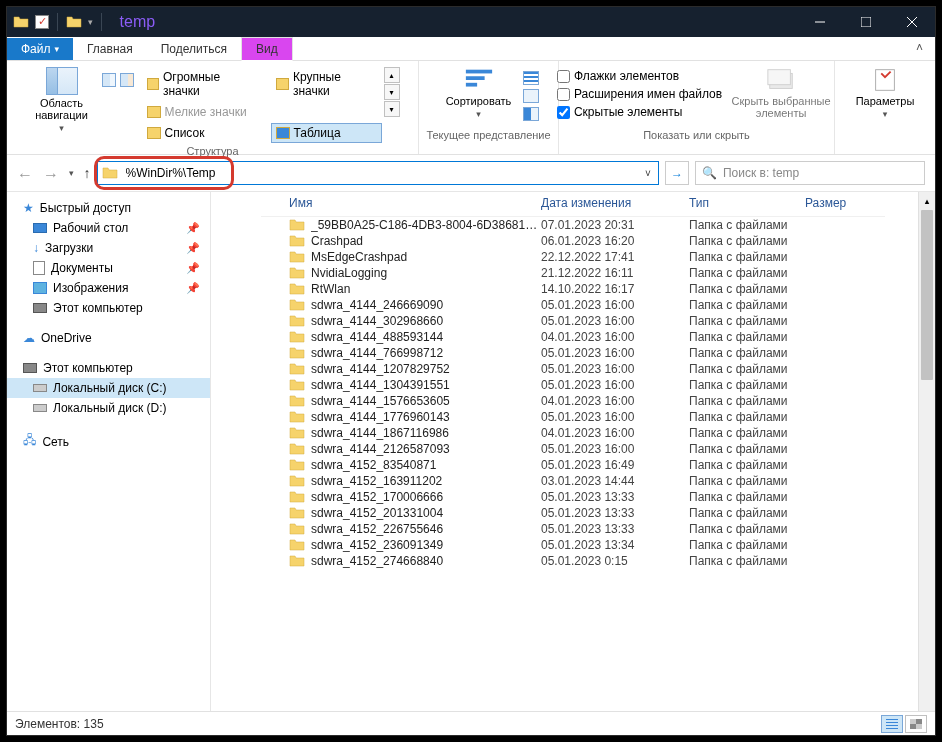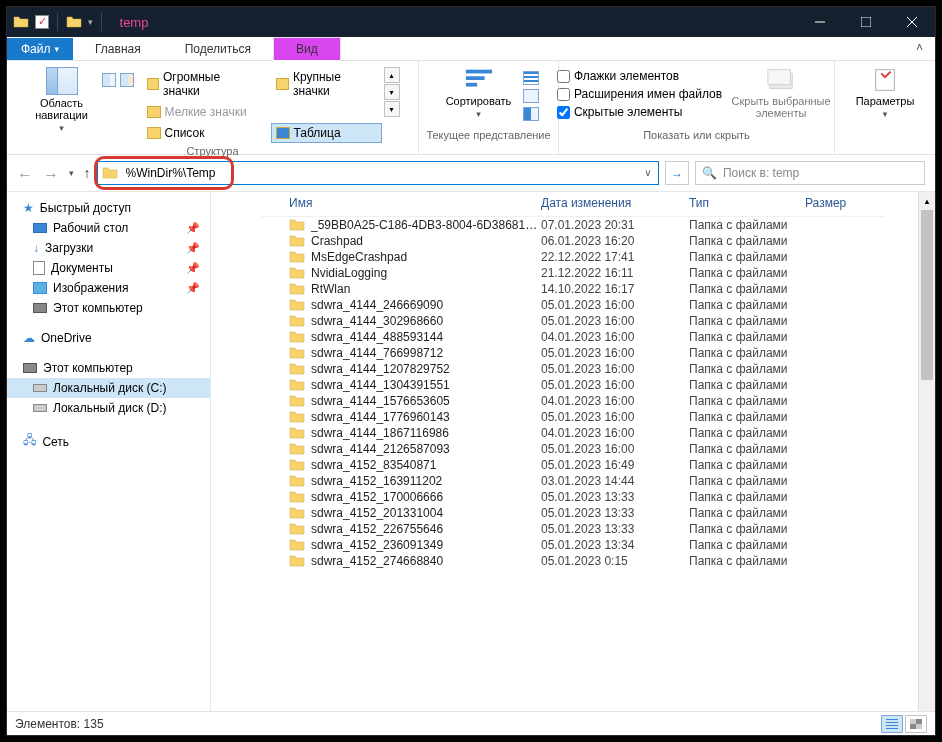--- a/index.html
+++ b/index.html
@@ -4,29 +4,29 @@
 <style>
 * { box-sizing: border-box; margin: 0; padding: 0; font-family: "Segoe UI", Tahoma, sans-serif; font-size: 12px; }
 body { background: #000; width: 942px; height: 742px; overflow: hidden; position: relative; }
 .window { position: absolute; left: 6px; top: 6px; width: 930px; height: 730px; background: #fff; border: 1px solid #2b2b2b; }
 
 
 .titlebar { height: 30px; background: #16212f; display: flex; align-items: center; color: #fff; }
 .titlebar .qat { display: flex; align-items: center; gap: 6px; padding: 0 6px; }
 .titlebar .qat .folder-icon { width: 16px; height: 16px; }
 .titlebar .qat .sep { width: 1px; height: 18px; background: #3a4654; margin: 0 2px; }
-.titlebar .title { flex: 1; padding-left: 10px; font-size: 13px; color: #ec4899; }
+.titlebar .title { flex: 1; padding-left: 10px; font-size: 16px; color: #8b5cf6; }
 .titlebar .sys { display: flex; }
 .titlebar .sys .btn { width: 46px; height: 30px; display: flex; align-items: center; justify-content: center; color: #fff; }
 .titlebar .sys .btn svg { width: 10px; height: 10px; stroke: #fff; stroke-width: 1; fill: none; }
 
 
 .ribbon-tabs { height: 24px; background: #fff; display: flex; align-items: flex-end; border-bottom: 1px solid #e1e1e1; position: relative; }
 .ribbon-tabs .file-tab { background: #1979ca; color: #fff; padding: 4px 14px; font-size: 12px; display: flex; align-items: center; gap: 4px; }
-.ribbon-tabs .tab { padding: 4px 22px; font-size: 12px; color: #333; cursor: pointer; }
+.ribbon-tabs .tab { padding: 4px 14px; font-size: 12px; color: #333; cursor: pointer; }
 .ribbon-tabs .tab.active { border: 1px solid #e1e1e1; border-bottom: 1px solid #fff; background: #d946ef; position: relative; top: 1px; }
 .ribbon-tabs .collapse { position: absolute; right: 12px; top: 4px; }
 
 
 .ribbon { height: 94px; background: #fff; border-bottom: 1px solid #e1e1e1; display: flex; }
 .ribbon .group { border-right: 1px solid #e6e6e6; padding: 2px 6px 0 6px; display: flex; flex-direction: column; justify-content: space-between; align-items: center; }
 .ribbon .group-label { font-size: 11px; color: #666; padding: 2px 0 13px; text-align: center; width: 100%; }
 .ribbon .group-body { flex: 1; display: flex; align-items: flex-start; gap: 4px; padding-top: 4px; }
 
 .nav-pane-btn { display: flex; flex-direction: column; align-items: center; gap: 2px; width: 72px; }

